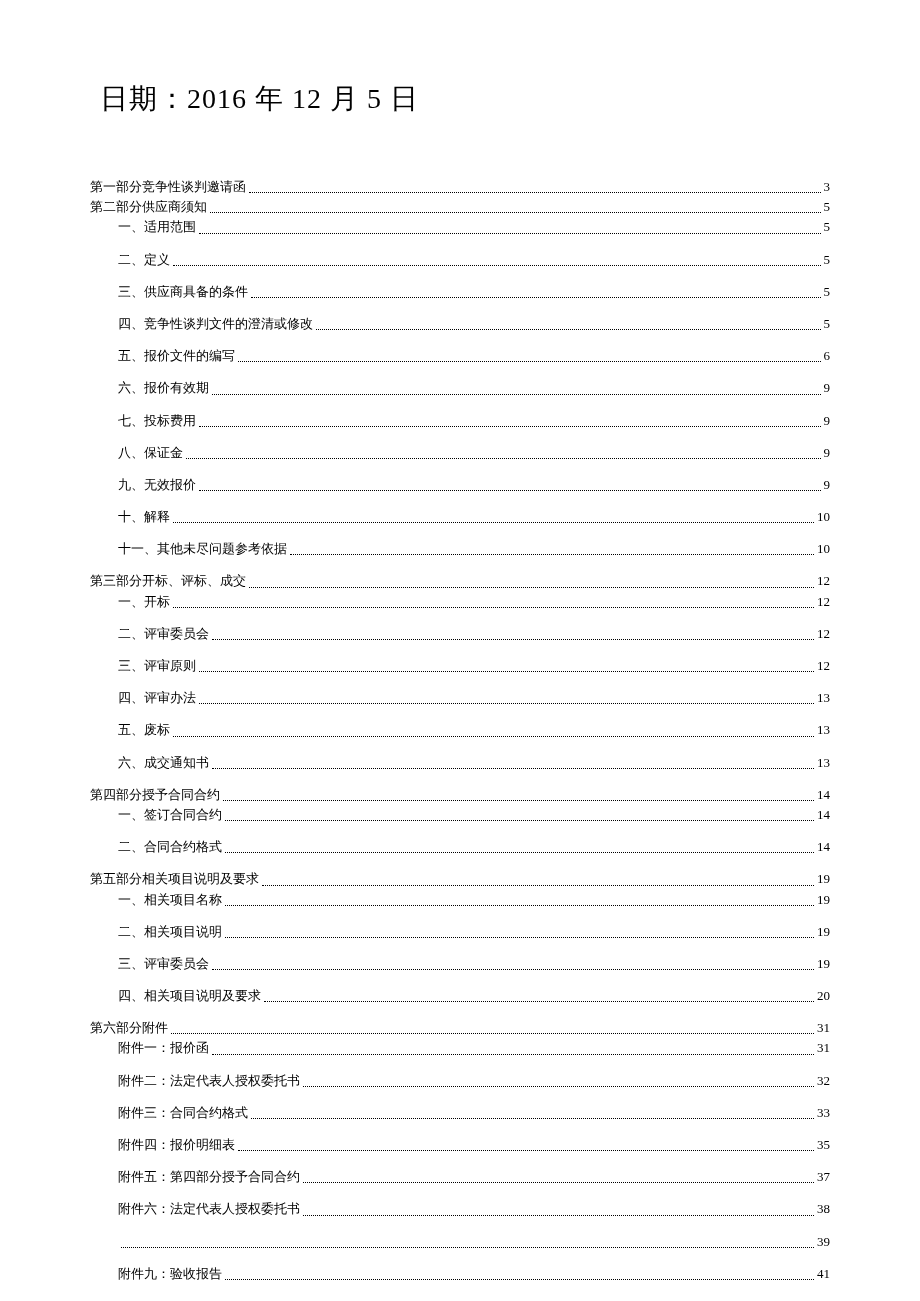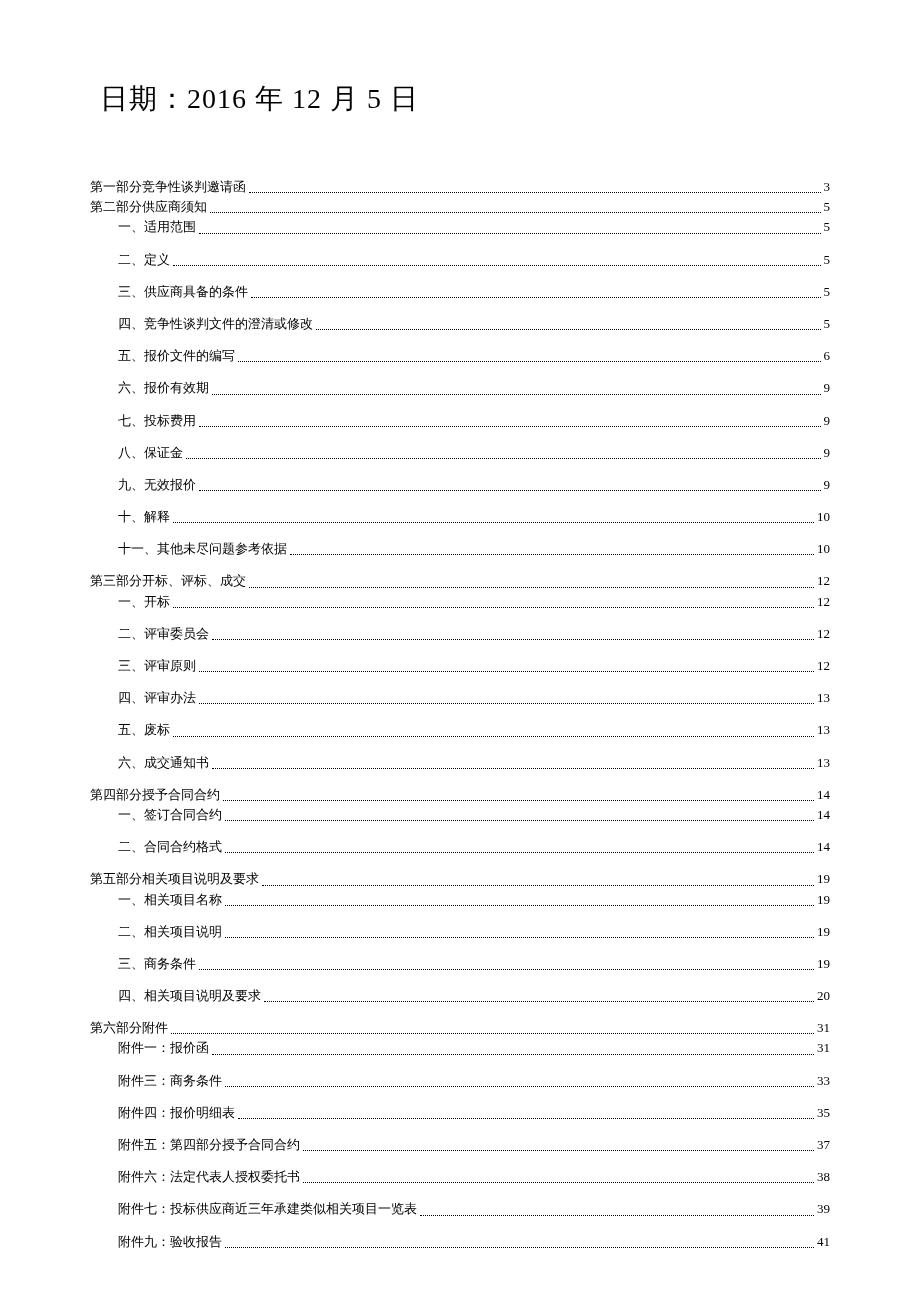--- a/index.html
+++ b/index.html
@@ -177,61 +177,65 @@
       <span class="toc-label">一、相关项目名称</span>
       <span class="toc-dots"></span>
       <span class="toc-page">19</span>
     </div>
     <div class="toc-entry level-2">
       <span class="toc-label">二、相关项目说明</span>
       <span class="toc-dots"></span>
       <span class="toc-page">19</span>
     </div>
     <div class="toc-entry level-2">
-      <span class="toc-label">三、商务条件</span>
+      <span class="toc-label">三、评审委员会</span>
       <span class="toc-dots"></span>
       <span class="toc-page">19</span>
     </div>
     <div class="toc-entry level-2">
       <span class="toc-label">四、相关项目说明及要求</span>
       <span class="toc-dots"></span>
       <span class="toc-page">20</span>
     </div>
     <div class="toc-entry level-1">
       <span class="toc-label">第六部分附件</span>
       <span class="toc-dots"></span>
       <span class="toc-page">31</span>
     </div>
     <div class="toc-entry level-2">
       <span class="toc-label">附件一：报价函</span>
       <span class="toc-dots"></span>
       <span class="toc-page">31</span>
     </div>
     <div class="toc-entry level-2">
-      <span class="toc-label">附件三：商务条件</span>
+      <span class="toc-label">附件二：法定代表人授权委托书</span>
+      <span class="toc-dots"></span>
+      <span class="toc-page">32</span>
+    </div>
+    <div class="toc-entry level-2">
+      <span class="toc-label">附件三：合同合约格式</span>
       <span class="toc-dots"></span>
       <span class="toc-page">33</span>
     </div>
     <div class="toc-entry level-2">
       <span class="toc-label">附件四：报价明细表</span>
       <span class="toc-dots"></span>
       <span class="toc-page">35</span>
     </div>
     <div class="toc-entry level-2">
       <span class="toc-label">附件五：第四部分授予合同合约</span>
       <span class="toc-dots"></span>
       <span class="toc-page">37</span>
     </div>
     <div class="toc-entry level-2">
       <span class="toc-label">附件六：法定代表人授权委托书</span>
       <span class="toc-dots"></span>
       <span class="toc-page">38</span>
     </div>
     <div class="toc-entry level-2">
-      <span class="toc-label">附件七：投标供应商近三年承建类似相关项目一览表</span>
       <span class="toc-dots"></span>
       <span class="toc-page">39</span>
     </div>
     <div class="toc-entry level-2">
       <span class="toc-label">附件九：验收报告</span>
       <span class="toc-dots"></span>
       <span class="toc-page">41</span>
     </div>
   </div>
 

